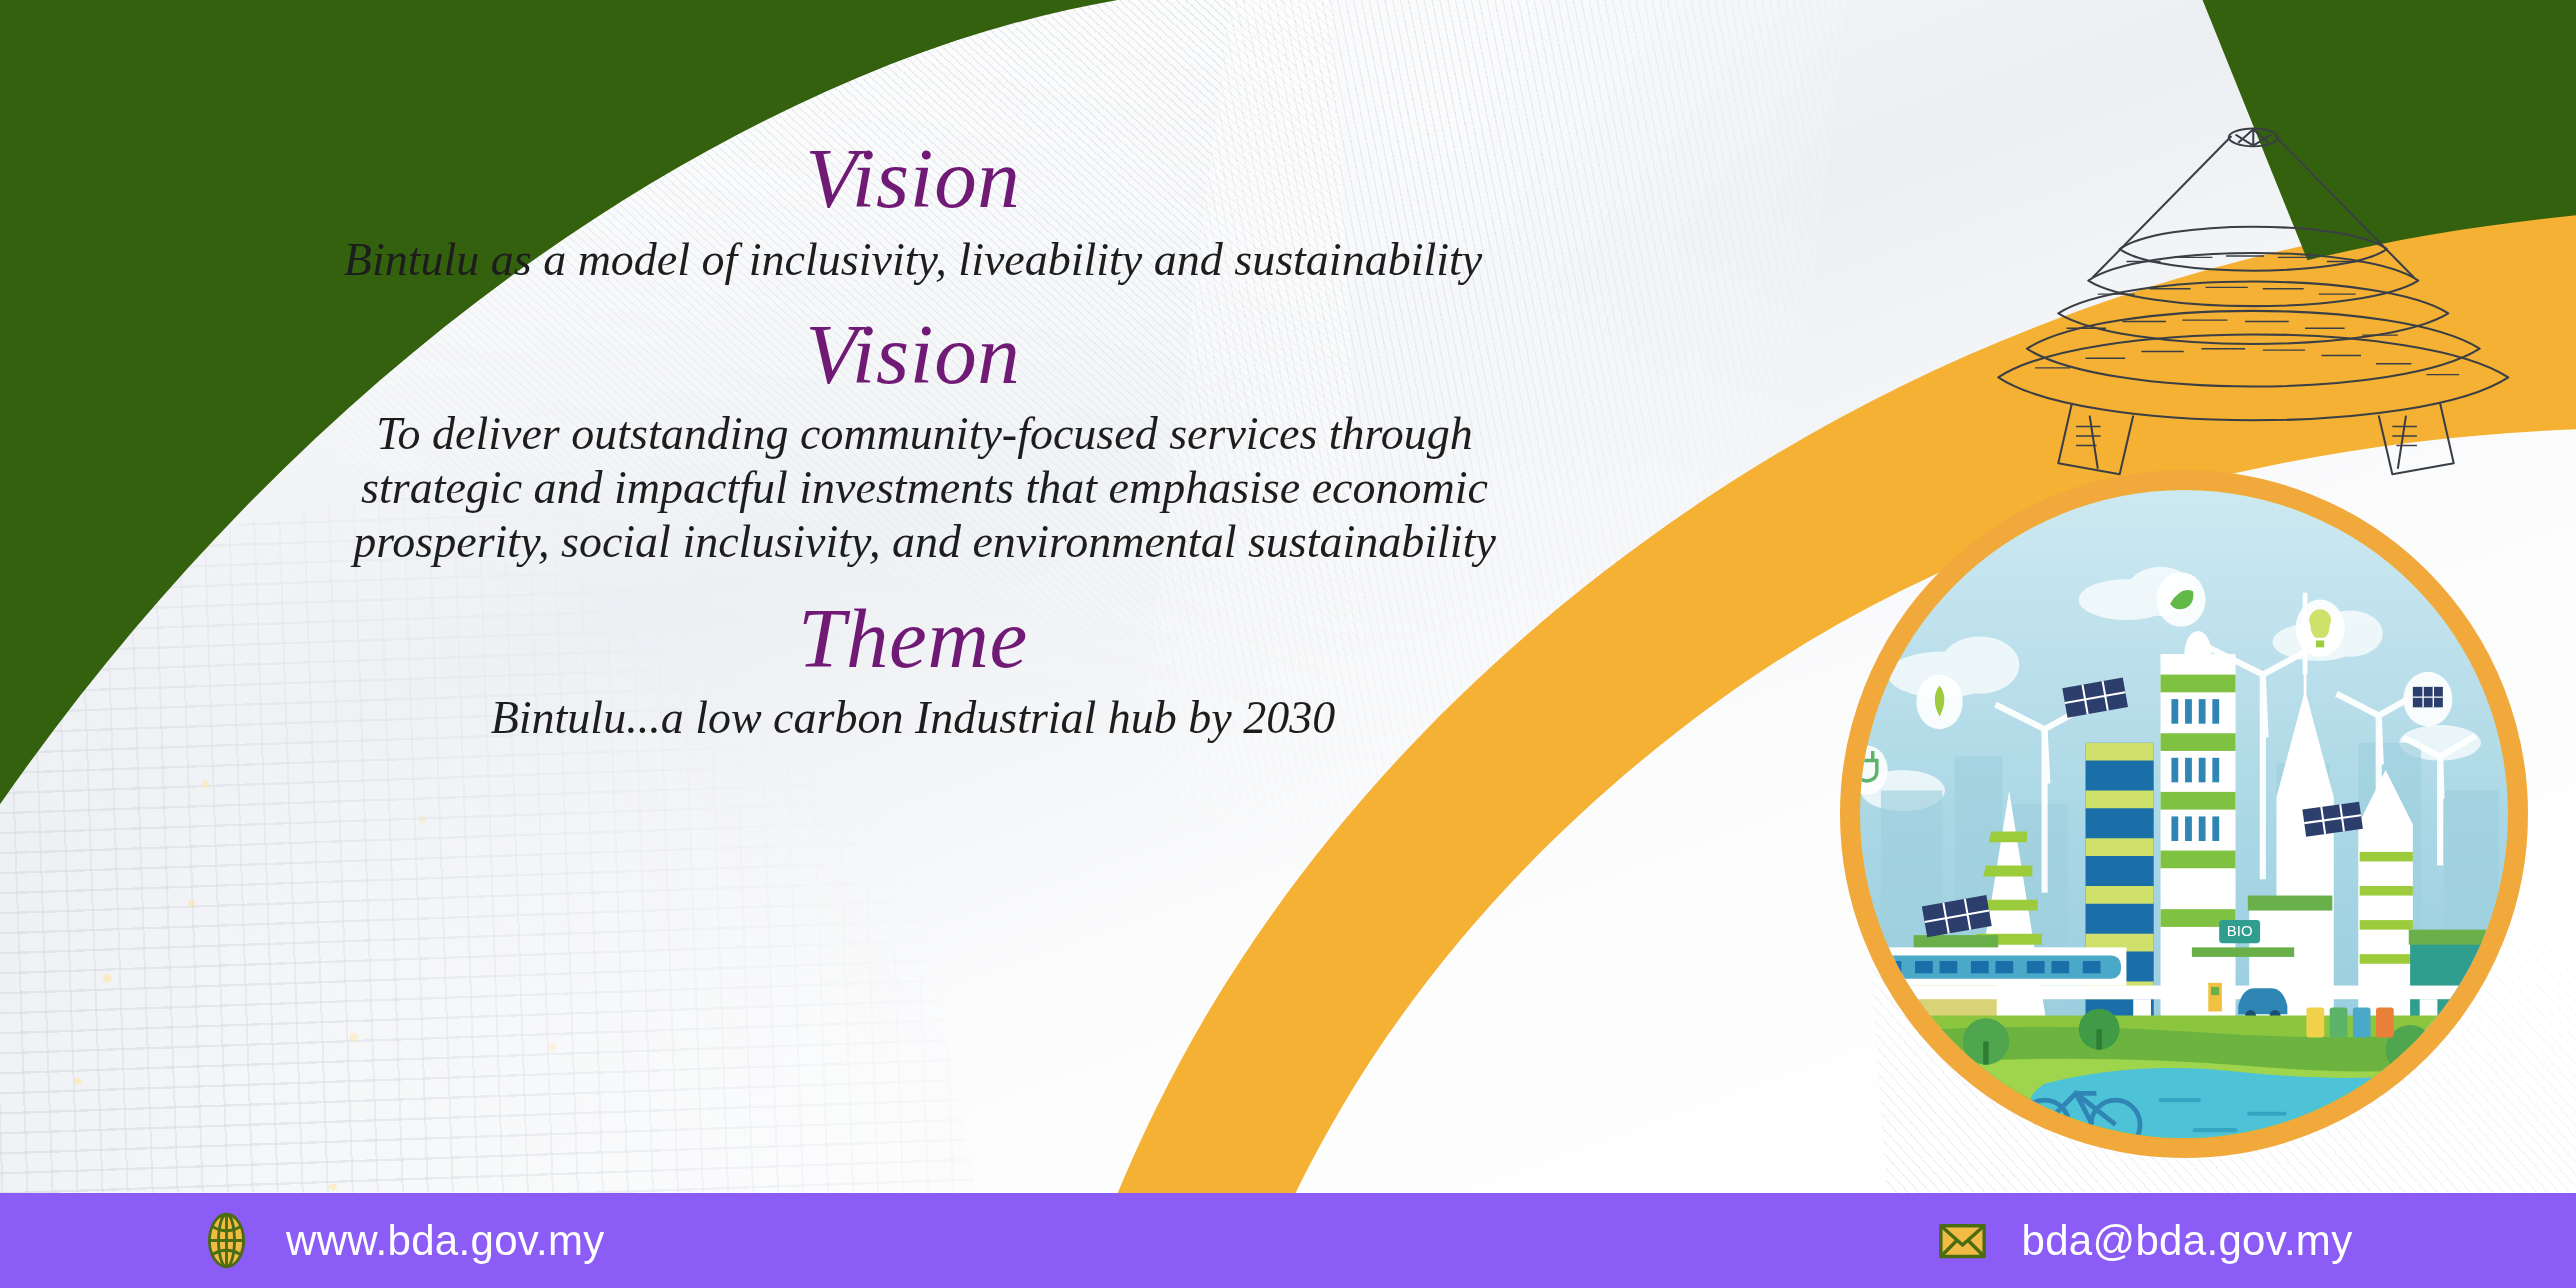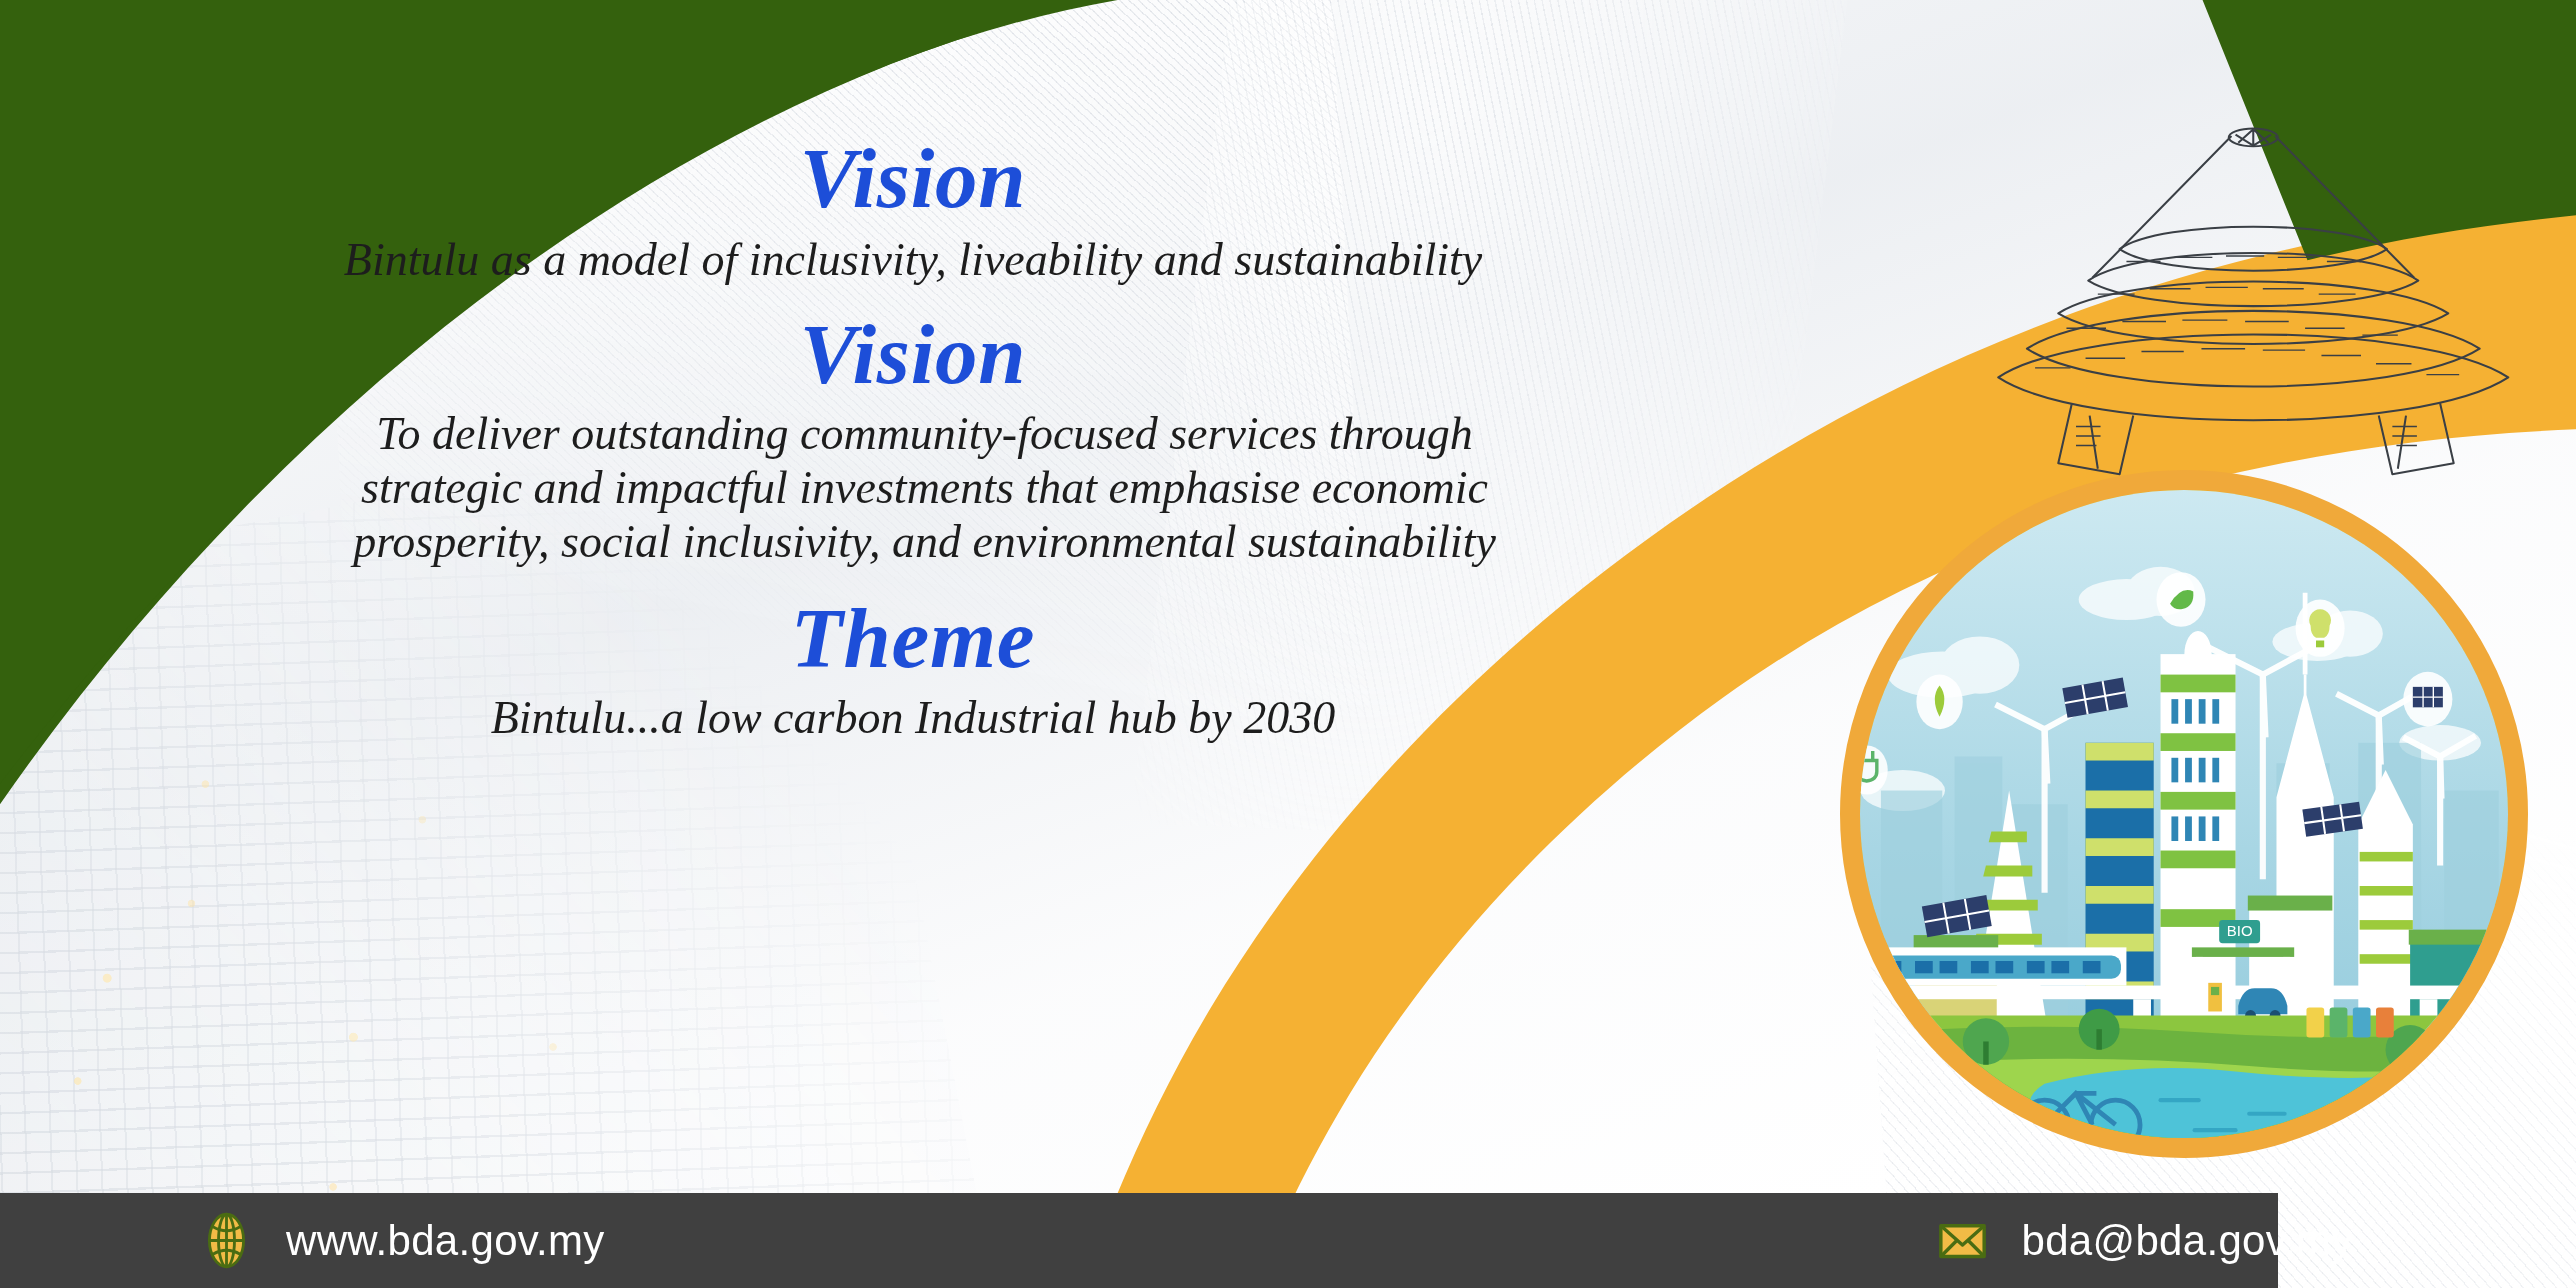--- a/index.html
+++ b/index.html
@@ -139,22 +139,22 @@
     position:absolute;
     left:0; top:0;
     width:1826px; height:1186px;
     padding-top:136px;
     text-align:center;
     color:#1c1c1c;
   }
   .heading {
     font-family:"Liberation Serif", serif;
     font-style:italic;
-    font-weight:700;
-    color:#1d4ed8;
+    font-weight:400;
+    color:#701a75;
     letter-spacing:0.7px;
     line-height:1.0;
   }
   .body-line {
     font-family:"Liberation Serif", serif;
     font-style:italic;
     font-weight:400;
     color:#1d1d1d;
     line-height:1.18;
   }
@@ -164,22 +164,22 @@
   #h-mission { font-size:85px; margin-bottom:9.5px; }
   .mission-body { font-size:46px; margin-bottom:27px;margin-left:23px; }
   .mission-body div { margin:0; }
   #h-theme { font-size:85px; margin-bottom:9.5px; }
   #p-theme { font-size:46px; }
 
   
   .footer {
     position:absolute;
     left:0; bottom:0;
-    width:2278px; height:95px;
-    background:#404040;
+    width:2576px; height:95px;
+    background:#8b5cf6;
     display:flex;
     align-items:center;
   }
   .footer-item {
     display:flex;
     align-items:center;
     gap:31px;
   }
   #footer-web  { margin-left:198px; }
   #footer-mail { margin-left:1329px;justify-content:flex-end; }

